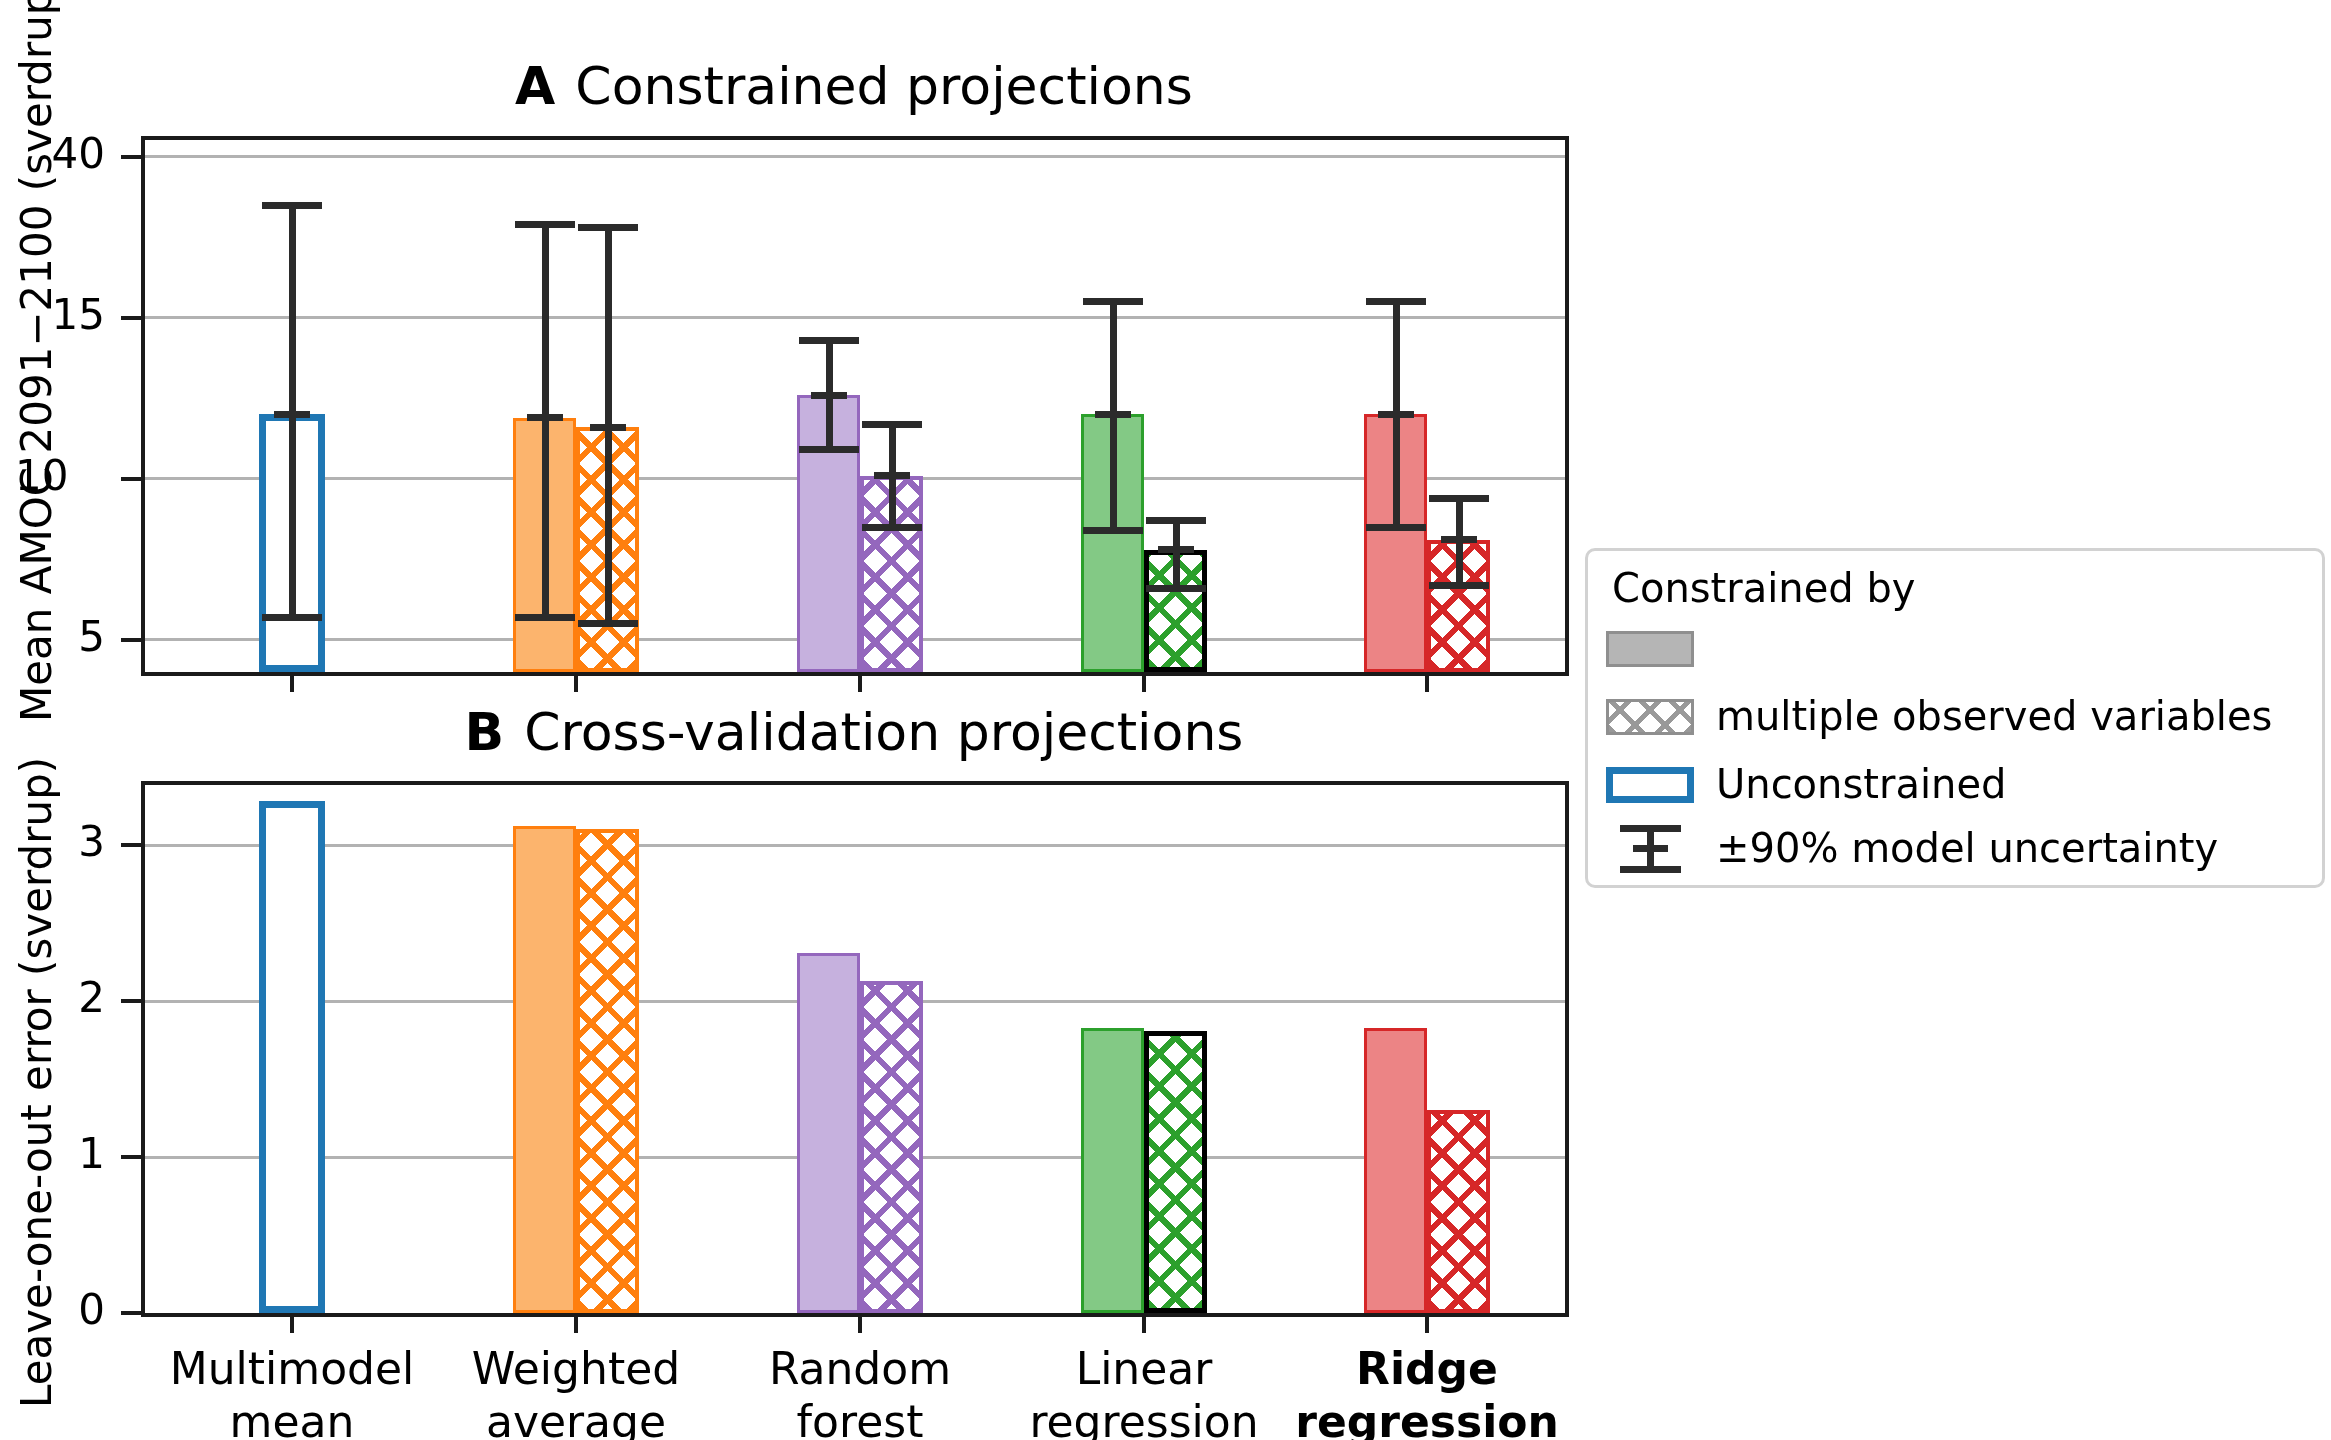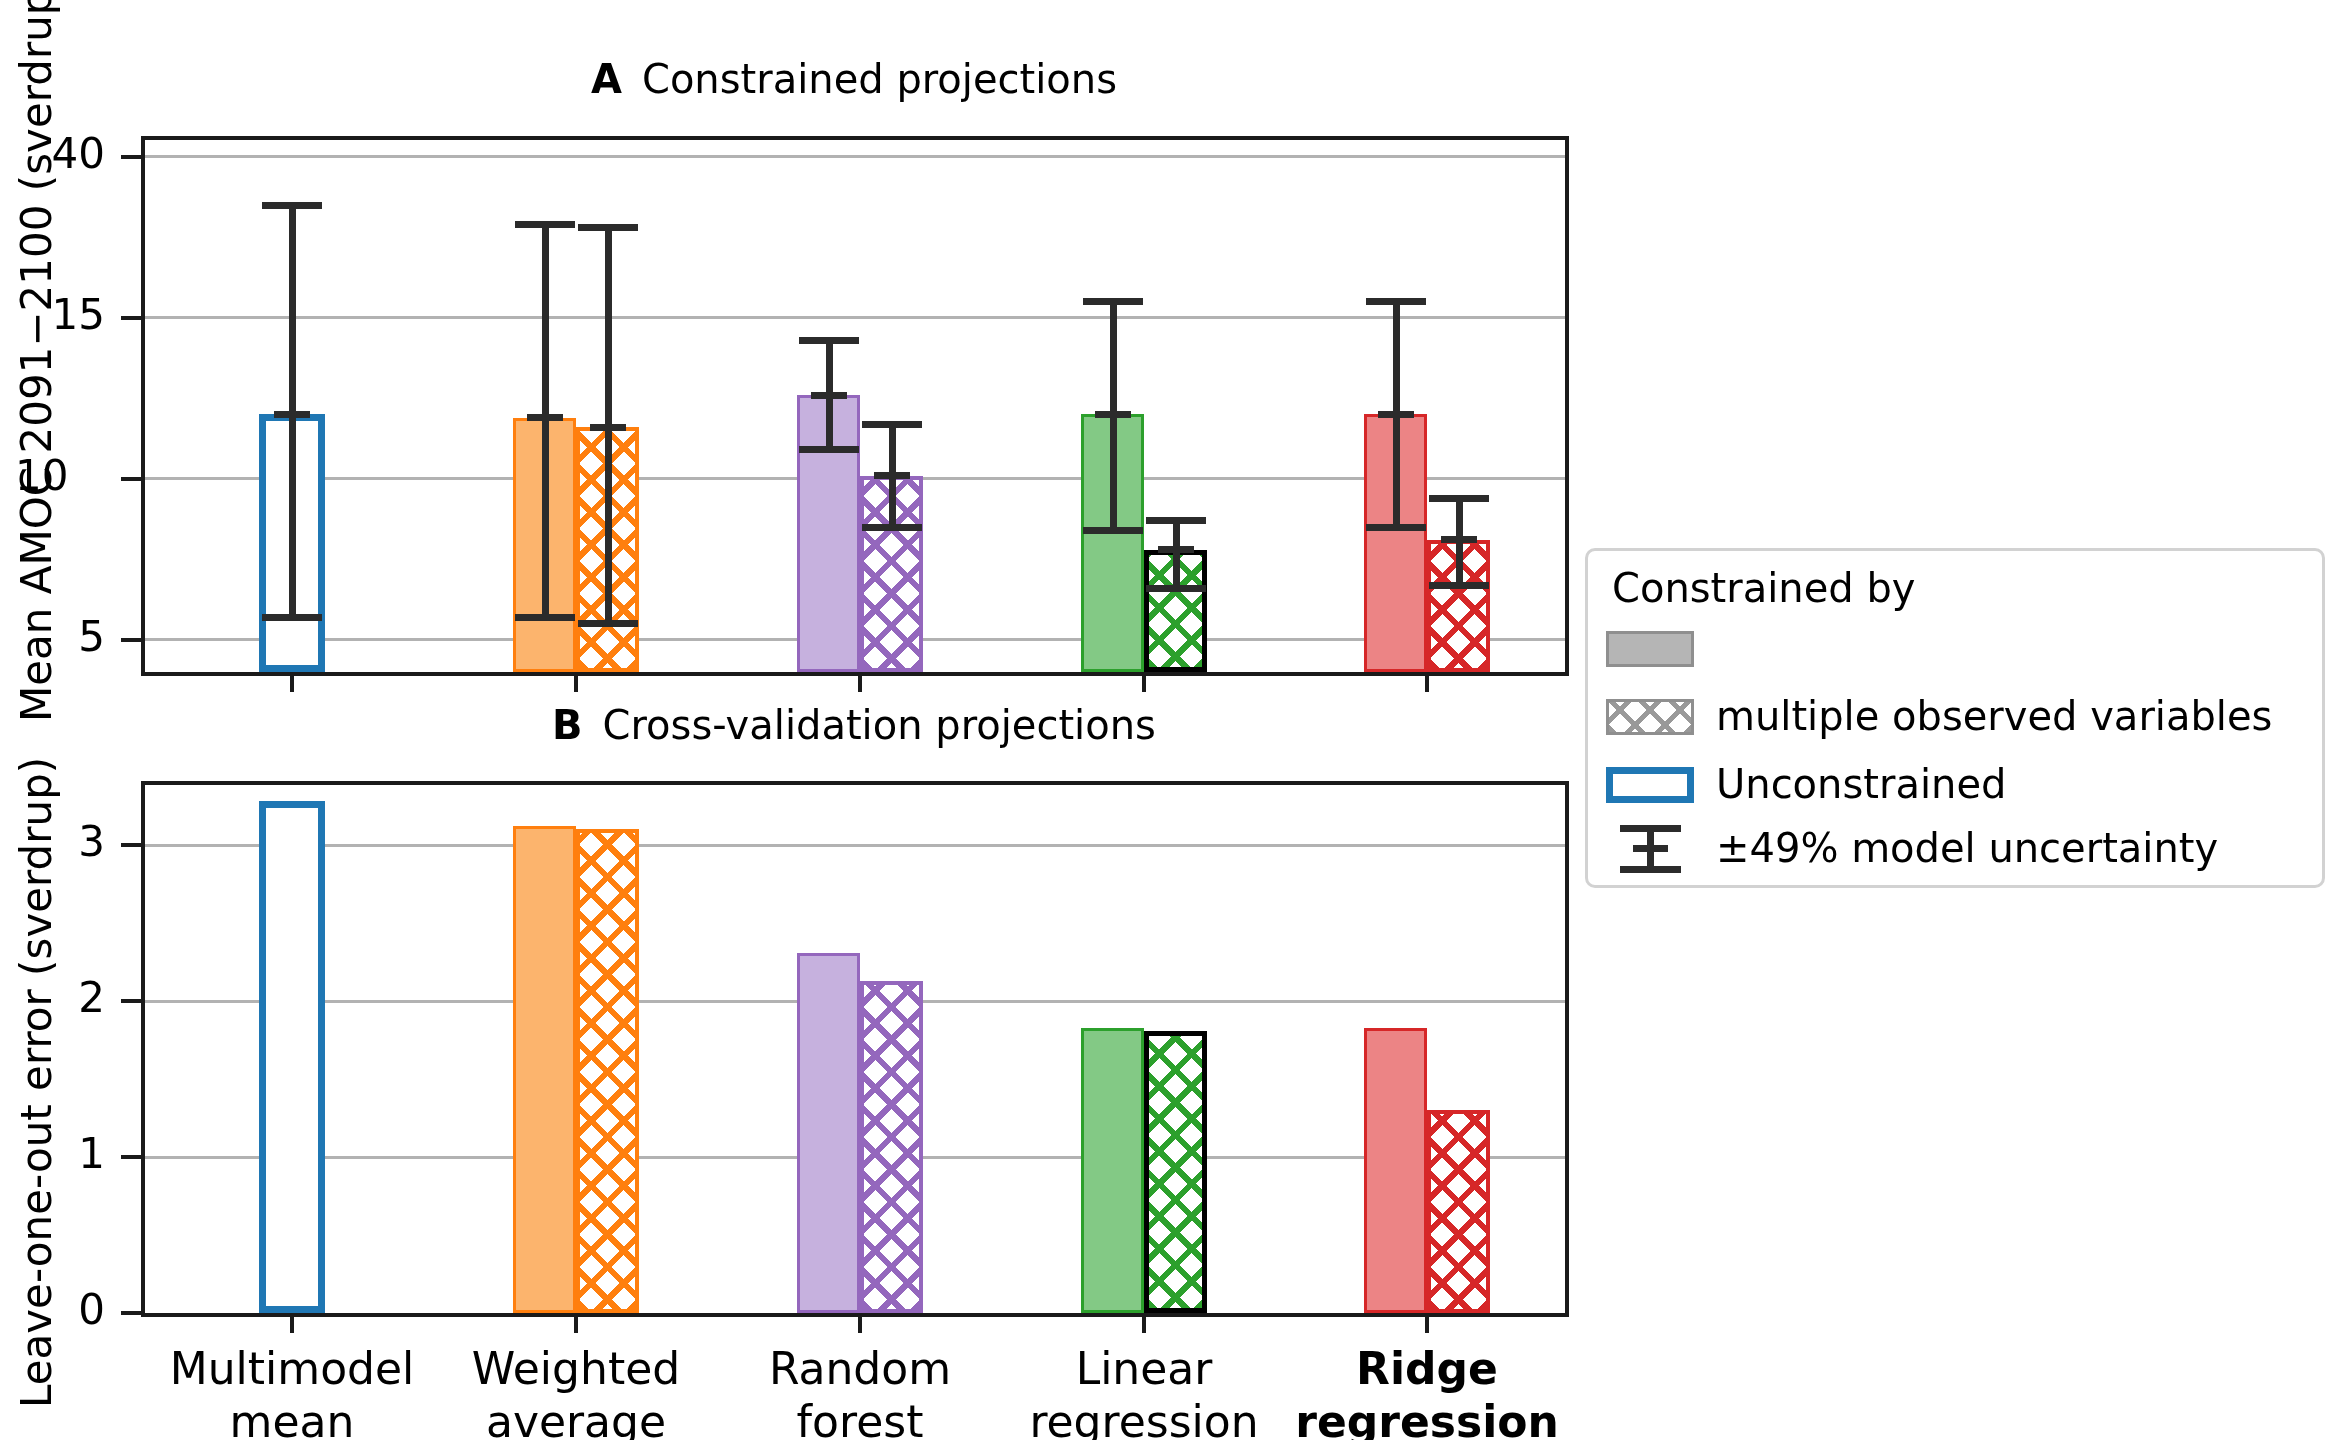--- a/index.html
+++ b/index.html
@@ -1,21 +1,21 @@
 <!DOCTYPE html>
 <html><head>
 <meta charset="utf-8">
 <style>
   html,body{margin:0;padding:0;background:#ffffff;}
   #figure{
     position:relative;width:2331px;height:1440px;background:#ffffff;
     font-family:"DejaVu Sans","Liberation Sans",sans-serif;color:#000;
     overflow:hidden;
   }
-  .title{position:absolute;width:1422px;left:143px;text-align:center;font-size:40px;}
+  .title{position:absolute;width:1422px;left:143px;text-align:center;font-size:52px;}
   .title .tletter{font-weight:bold;margin-right:20px;}
   .ylabel{position:absolute;font-size:42px;white-space:nowrap;transform:rotate(-90deg);transform-origin:left top;}
   .plotframe{position:absolute;border:4px solid #1a1a1a;background:transparent;box-sizing:border-box;pointer-events:none;}
   #legend{position:absolute;left:1585px;top:548px;width:740px;height:340px;background:#fff;
     border:3px solid #d2d2d2;border-radius:10px;box-sizing:border-box;padding-left:48px;}
   #legend .ltitle{position:absolute;left:24px;top:14px;font-size:40px;}
   .lrow{position:absolute;left:0;width:100%;height:56px;}
   .lswatch{position:absolute;left:18px;top:8px;width:88px;height:36px;box-sizing:border-box;}
   .llabel{position:absolute;left:128px;top:2px;font-size:40px;white-space:nowrap;}
   .errglyph{position:absolute;left:18px;top:0px;width:88px;height:52px;}
@@ -157,17 +157,17 @@
       <div class="llabel">Unconstrained</div>
     </div>
 
     <div class="lrow" style="top:272px;">
       <div class="errglyph">
         <div style="position:absolute;left:41px;top:2px;width:7px;height:48px;background:#2b2b2b;"></div>
         <div style="position:absolute;left:14px;top:2px;width:61px;height:7px;background:#2b2b2b;"></div>
         <div style="position:absolute;left:14px;top:43px;width:61px;height:7px;background:#2b2b2b;"></div>
         <div style="position:absolute;left:27px;top:22px;width:35px;height:7px;background:#2b2b2b;"></div>
       </div>
-      <div class="llabel">±49% model uncertainty</div>
+      <div class="llabel">±90% model uncertainty</div>
     </div>
   </div>
 
 </div>
 
 </body></html>

